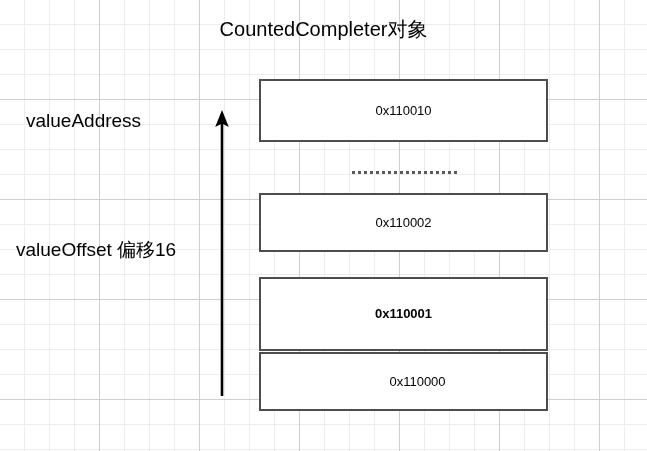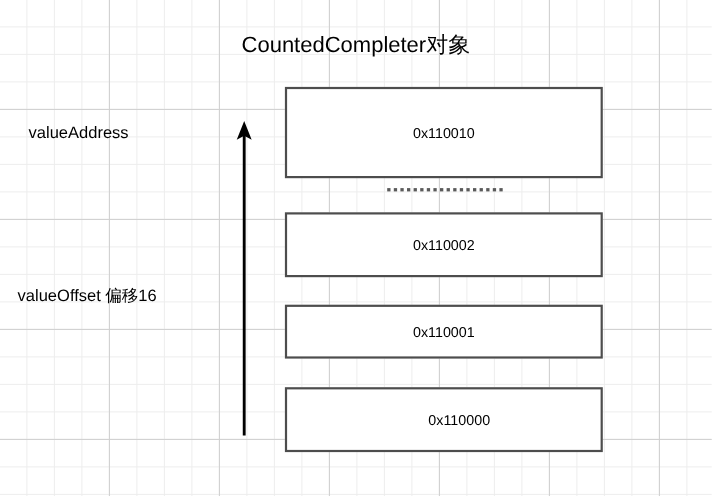--- a/index.html
+++ b/index.html
@@ -27,21 +27,21 @@
       100px 100px,
       100px 100px,
       25px 25px,
       25px 25px;
     background-position: -1px -1px, -1px -1px, -1px -1px, -1px -1px;
   }
 
   .diagram-title {
     position: absolute;
     left: 0;
-    top: 28px;
+    top: 16px;
     width: 647px;
     text-align: center;
     font-size: 20px;
     line-height: 26px;
     color: #000000;
     white-space: nowrap;
   }
 
   .mem-box {
     position: absolute;
@@ -56,23 +56,23 @@
     justify-content: center;
   }
   .mem-box .line {
     font-size: 13px;
     line-height: 18px;
     color: #000000;
     text-align: center;
     white-space: nowrap;
   }
 
-  #box-1 { top: 79px;  height: 83px; }
+  #box-1 { top: 79px;  height: 63px; }
   #box-2 { top: 193px; height: 59px; }
-  #box-3 { top: 277px; height: 49px; }
+  #box-3 { top: 277px; height: 74px; font-weight: bold; }
   #box-4 { top: 352px; height: 59px; padding-left: 28px; }
 
   .dotted-separator {
     position: absolute;
     left: 352px;
     top: 171px;
     width: 105px;
     height: 3px;
     border-top: 3px dotted #5a5a5a;
   }
@@ -80,27 +80,27 @@
   .axis-arrow {
     position: absolute;
     left: 210px;
     top: 108px;
     width: 26px;
     height: 290px;
   }
 
   .side-label {
     position: absolute;
-    font-size: 15px;
+    font-size: 19px;
     line-height: 24px;
     color: #000000;
     white-space: nowrap;
   }
   #label-value-address { left: 26px;  top: 109px; }
-  #label-value-offset  { left: 16px;  top: 238px; margin-top: 20px; }
+  #label-value-offset  { left: 16px;  top: 238px; }
   #label-base-address  { left: 46px;  top: 382px; }
 </style>
 </head>
 <body>
 
 <div id="canvas">
 
   <div class="diagram-title">CountedCompleter对象</div>
 
   <div class="mem-box" id="box-1">

